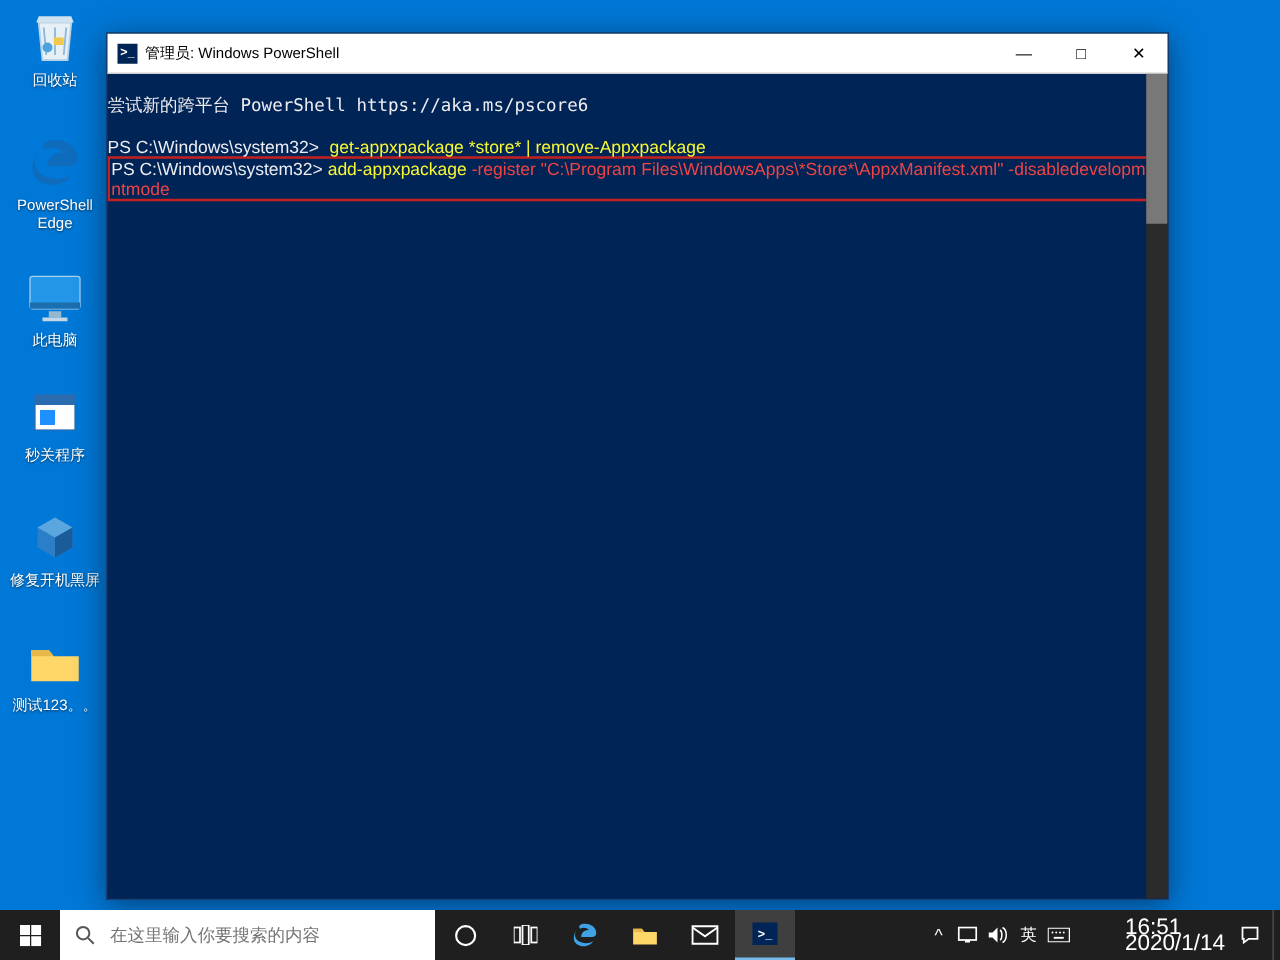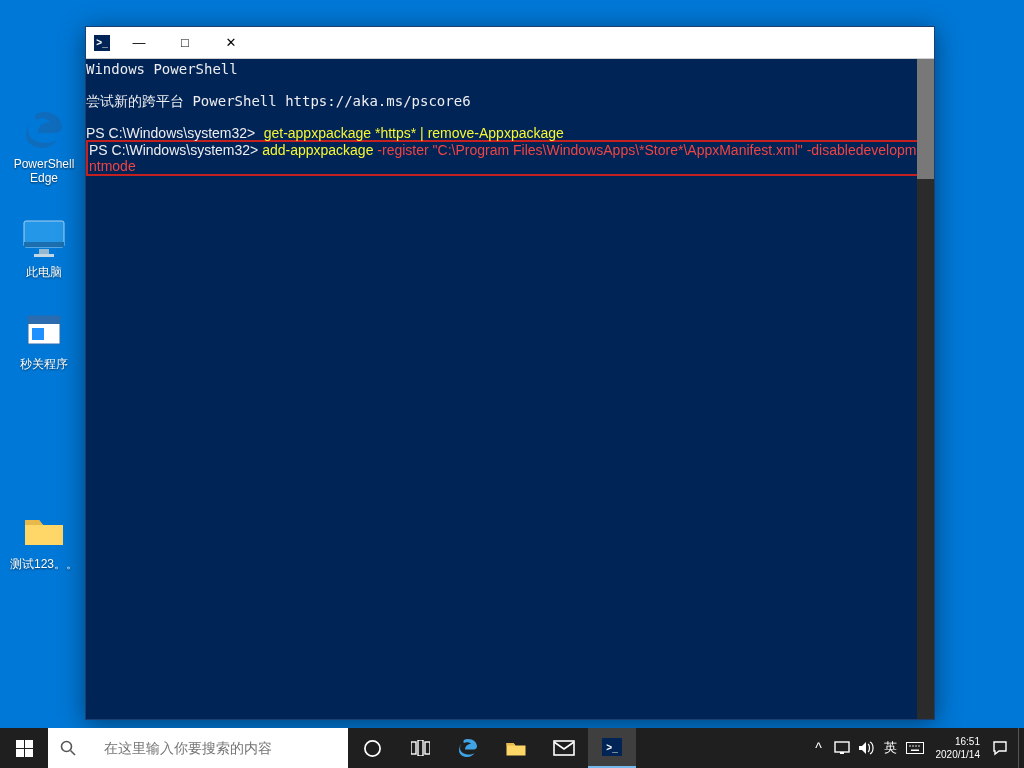--- a/index.html
+++ b/index.html
@@ -23,35 +23,47 @@
 .term .scroll-thumb { position: absolute; right: 0; top: 0; width: 17px; height: 120px; background: #787878; }
 .term pre { font-family: inherit; white-space: pre-wrap; word-break: break-all; }
 .y { color: #f7f733; }
 .g { color: #ef4444; }
 .box { border: 2px solid #c52020; padding: 0 1px; display: block; margin-top: -1px; }
 
 
 .taskbar { position: absolute; bottom: 0; left: 0; right: 0; height: 40px; background: #1f1f1f; display: flex; align-items: stretch; color: #fff; }
 .tb-btn { width: 48px; display: flex; align-items: center; justify-content: center; font-size: 17px; }
 .tb-btn.active { background: #3f3f3f; border-bottom: 2px solid #76b9ed; }
-.searchbox { flex: 0 0 300px; background: #fff; display: flex; align-items: center; padding: 0 12px; gap: 28px; color: #666; font-size: 14px; }
+.searchbox { flex: 0 0 300px; background: #fff; display: flex; align-items: center; padding: 0 12px; gap: 12px; color: #666; font-size: 14px; }
 .searchbox input { border: none; outline: none; font-size: 14px; flex: 1; color: #333; background: transparent; }
 .tray { margin-left: auto; display: flex; align-items: center; gap: 6px; padding: 0 8px; font-size: 13px; }
-.tray .clock { text-align: right; font-size: 10px; line-height: 13px; padding: 0 6px; }
+.tray .clock { text-align: left; font-size: 18px; line-height: 13px; padding: 0 6px; margin-left: 32px; }
 .tray .ico { width: 18px; text-align: center; font-size: 14px; }
 .start { width: 48px; display: flex; align-items: center; justify-content: center; }
 
 
 svg { display: block; }
 </style>
 </head>
 <body>
 
 <div class="desktop">
 
+  <div class="dicon" style="top:6px;left:6px">
+    <div class="glyph">
+      <svg width="42" height="44" viewBox="0 0 42 44">
+          <path d="M8 10h26l-3 30H11z" fill="#e8f0f7" stroke="#b9d2e6" stroke-width="1.5"></path>
+          <path d="M12 14l2 22M21 14v22M30 14l-2 22" stroke="#8fb8d6" stroke-width="1.5" fill="none"></path>
+          <path d="M6 10h30l-2-5H8z" fill="#cfe2f0"></path>
+          <circle cx="15" cy="30" r="4" fill="#4da3e0"></circle>
+          <rect x="20" y="22" width="8" height="6" fill="#f0c94a"></rect>
+        </svg>
+    </div>
+    <div class="lbl">回收站</div>
+  </div>
 
   <div class="dicon" style="top:106px;left:6px">
     <div class="glyph">
       <svg width="44" height="44" viewBox="0 0 44 44">
           <path d="M22 4c11 0 18 7 18 15 0 3-2 6-7 6H16c0-6 4-11 12-11-3-4-9-5-14-2C10 7 16 4 22 4zM6 22c0-3 1-6 3-9-3 4-5 9-5 14 0 8 8 13 16 13 7 0 13-4 15-8-3 2-7 3-11 3-10 0-18-5-18-13z" fill="#0f6cbd"></path>
         </svg>
     </div>
     <div class="lbl">PowerShell Edge</div>
   </div>
 
@@ -71,46 +83,56 @@
     <div class="glyph">
       <svg width="40" height="40" viewBox="0 0 40 40">
           <rect x="4" y="6" width="32" height="28" fill="#fff" stroke="#2b6cb0"></rect>
           <rect x="4" y="6" width="32" height="8" fill="#2b6cb0"></rect>
           <rect x="8" y="18" width="12" height="12" fill="#1e90ff"></rect>
         </svg>
     </div>
     <div class="lbl">秒关程序</div>
   </div>
 
+  <div class="dicon" style="top:406px;left:6px">
+    <div class="glyph">
+      <svg width="40" height="40" viewBox="0 0 40 40">
+          <path d="M20 4l14 8v16l-14 8-14-8V12z" fill="#2b7fc9"></path>
+          <path d="M20 4l14 8-14 8-14-8z" fill="#5aa7e0"></path>
+          <path d="M20 20v16l14-8V12z" fill="#1a5c99"></path>
+        </svg>
+    </div>
+    <div class="lbl">修复开机黑屏</div>
+  </div>
 
   <div class="dicon" style="top:506px;left:6px">
     <div class="glyph">
       <svg width="44" height="36" viewBox="0 0 44 36">
           <path d="M3 8h14l4 5h20v20H3z" fill="#ffd768"></path>
           <path d="M3 8h14l4 5H3z" fill="#e8b84a"></path>
         </svg>
     </div>
     <div class="lbl">测试123。。</div>
   </div>
 
   <div class="pswin">
     <div class="titlebar">
       <div class="psicon">&gt;_</div>
+      <div class="title">管理员: Windows PowerShell</div>
       <div class="winbtns">
         <div class="winbtn">—</div>
         <div class="winbtn">□</div>
         <div class="winbtn close">✕</div>
       </div>
     </div>
     <div class="term">
-<pre>Windows PowerShell</pre>
 <pre> </pre>
 <pre>尝试新的跨平台 PowerShell https://aka.ms/pscore6</pre>
 <pre> </pre>
-<pre><span>PS C:\Windows\system32&gt;</span> <span class="y">get-appxpackage *https* | remove-Appxpackage</span></pre>
+<pre><span>PS C:\Windows\system32&gt;</span> <span class="y">get-appxpackage *store* | remove-Appxpackage</span></pre>
 <span class="box">
           <pre><span>PS C:\Windows\system32&gt;</span> <span class="y">add-appxpackage</span> <span class="g">-register</span> <span class="g">"C:\Program Files\WindowsApps\*Store*\AppxManifest.xml"</span> <span class="g">-disabledevelopmentmode</span></pre>
         </span>
       <div class="scroll-track"></div>
       <div class="scroll-thumb"></div>
     </div>
   </div>
 </div>
 
 <div class="taskbar">

